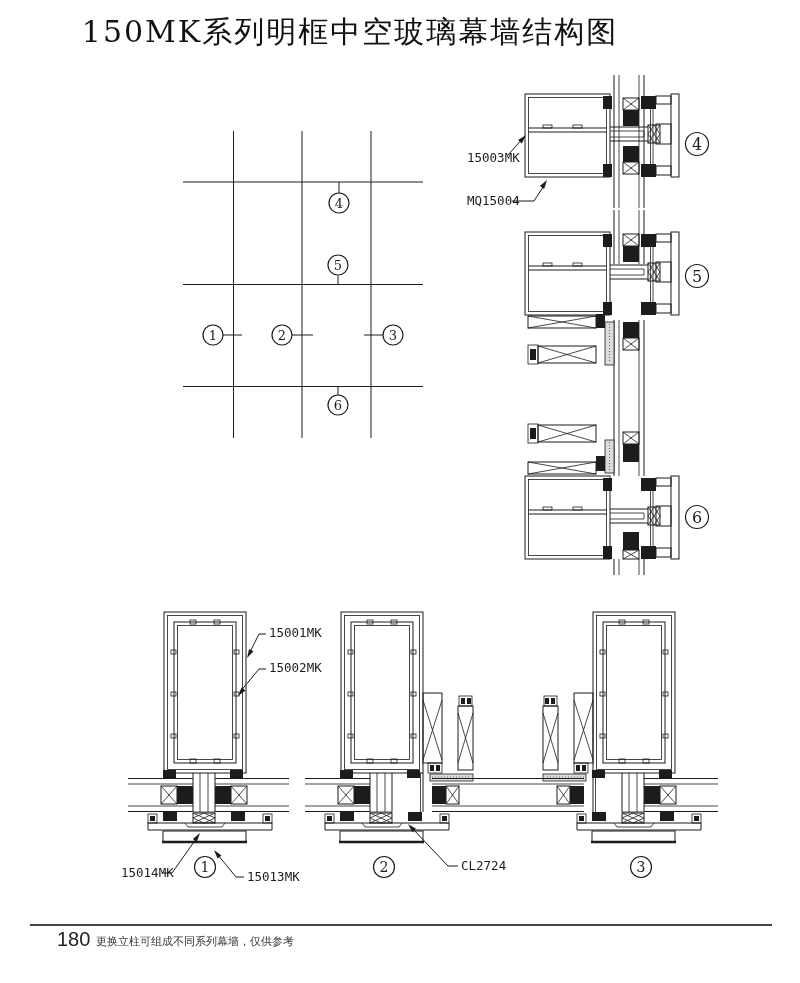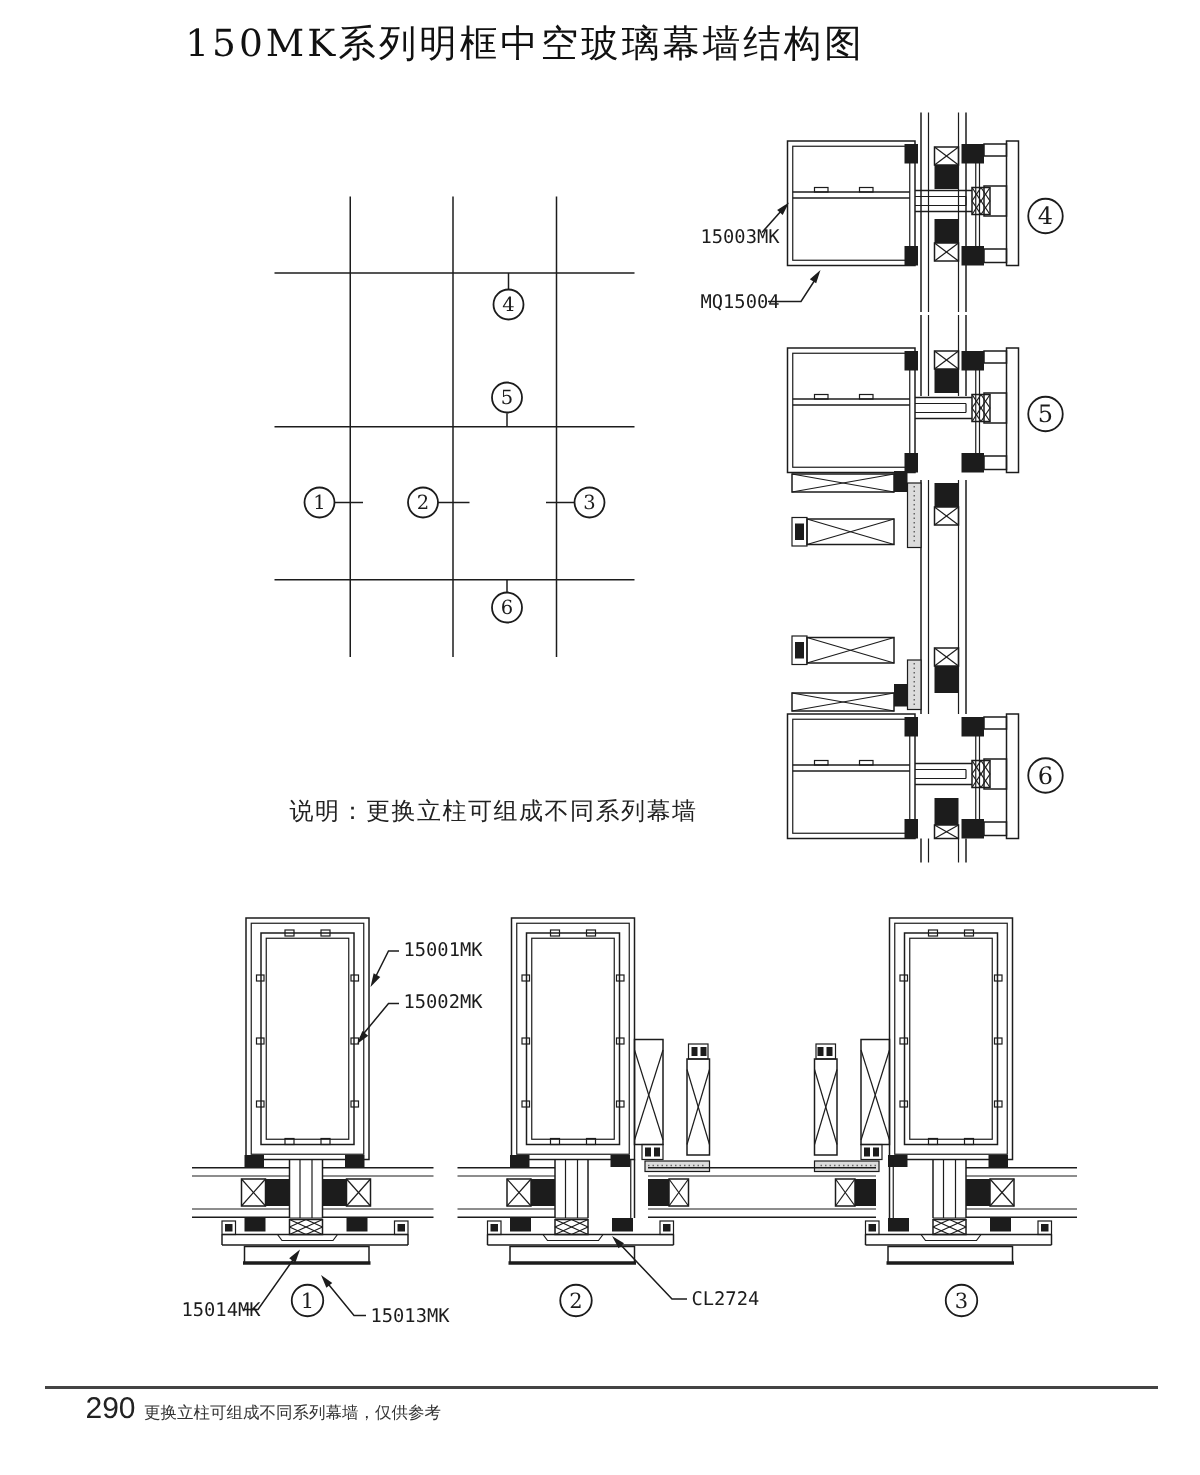--- a/index.html
+++ b/index.html
@@ -1,19 +1,19 @@
 <!DOCTYPE html>
 <html><head>
 <meta charset="utf-8">
 <style>
   html,body{margin:0;padding:0;background:#fff;}
   .page{position:relative;width:800px;height:983px;background:#ffffff;overflow:hidden;
         font-family:"Liberation Sans",sans-serif;color:#1c1c1c;}
   .title{position:absolute;top:12px;left:0;width:700px;text-align:center;
-         font-family:"DejaVu Serif",serif;font-size:25px;font-weight:500;
+         font-family:"DejaVu Serif",serif;font-size:30px;font-weight:500;
          letter-spacing:2px;color:#111;}
   .note{position:absolute;left:193px;top:531px;font-family:"DejaVu Serif",serif;
         font-size:16px;letter-spacing:1px;color:#222;}
   .footer-rule{position:absolute;left:30px;top:924px;width:742px;height:0;
         border-top:2px solid #444;}
   .footer-num{position:absolute;left:57px;top:928px;font-size:20px;color:#222;
         font-family:"Liberation Sans",sans-serif;}
   .footer-note{position:absolute;left:96px;top:934px;font-size:11px;color:#333;
         font-family:"Liberation Sans",sans-serif;}
   svg{position:absolute;left:0;top:0;}
@@ -24,21 +24,20 @@
   .dot{stroke:#666;stroke-width:1;stroke-dasharray:1 2;fill:none;}
   .co{fill:#fff;stroke:#1c1c1c;stroke-width:1.2;}
   .cad{font-family:"DejaVu Sans Mono",monospace;font-size:12.5px;fill:#1c1c1c;}
   .num{font-family:"DejaVu Serif",serif;fill:#1c1c1c;}
 </style>
 </head>
 <body>
 
 <div class="page">
   <div class="title">150MK系列明框中空玻璃幕墙结构图</div>
-  <div class="note">说明：更换立柱可组成不同系列幕墙</div>
 
   <svg width="800" height="983" viewBox="0 0 800 983">
     <defs>
 
       <g id="vbox">
         <rect class="ln" x="525" y="94" width="85" height="83"></rect>
         <rect class="lt" x="528.5" y="97.5" width="78" height="76"></rect>
         <line class="ln" x1="528.5" y1="128" x2="606.5" y2="128"></line>
         <line class="ln" x1="528.5" y1="132" x2="606.5" y2="132"></line>
         <rect class="lt" x="543" y="125" width="9" height="3"></rect>
@@ -361,15 +360,15 @@
       <use href="#glzR" transform="translate(429,0)"></use>
       <use href="#subfrm" transform="matrix(-1 0 0 1 1016 0)"></use>
       <g>
         <circle class="co" cx="641" cy="867" r="10.5"></circle>
         <text class="num" x="641" y="872" font-size="14" text-anchor="middle">3</text>
       </g>
     </g>
   </svg>
 
   <div class="footer-rule"></div>
-  <div class="footer-num">290</div>
+  <div class="footer-num">180</div>
   <div class="footer-note">更换立柱可组成不同系列幕墙，仅供参考</div>
 </div>
 
 </body></html>

